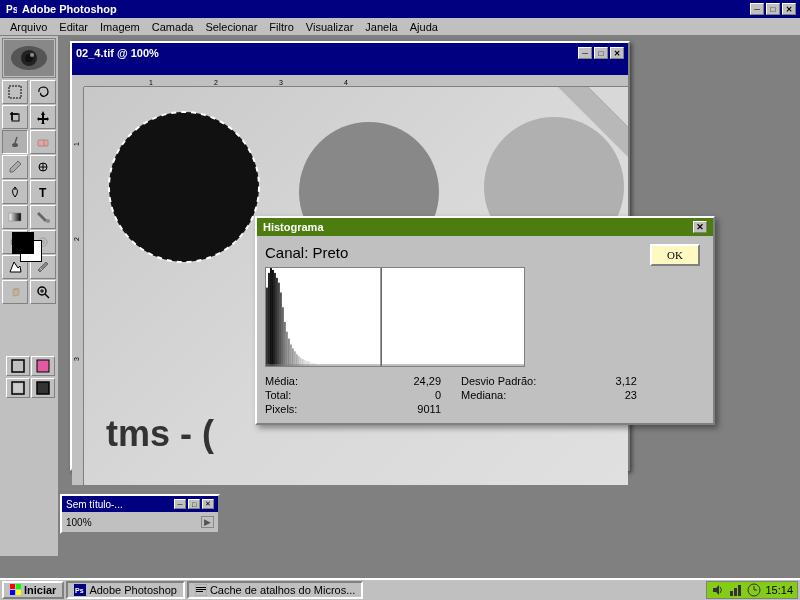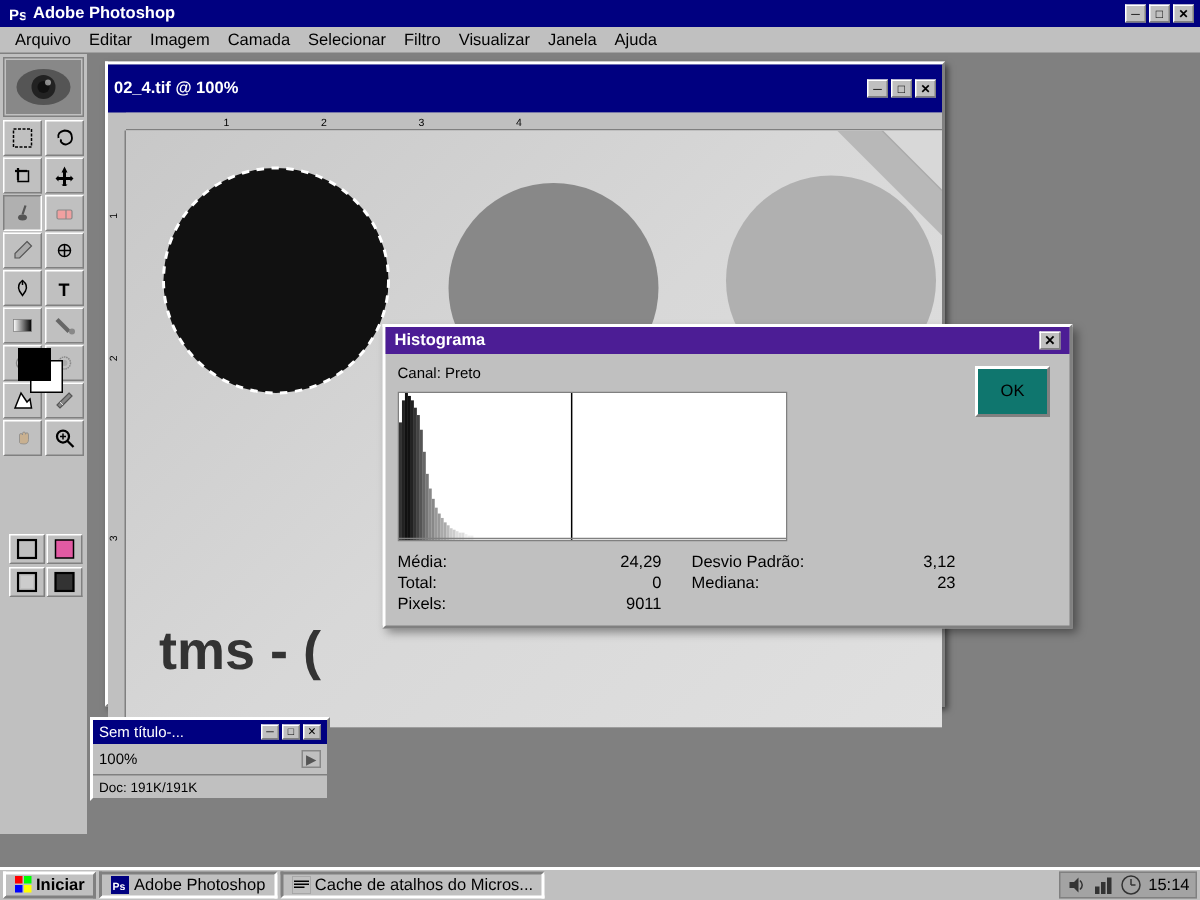--- a/index.html
+++ b/index.html
@@ -151,21 +151,21 @@
       background: #c0c0c0;
       border: 2px solid;
       border-color: #ffffff #808080 #808080 #ffffff;
       box-shadow: 2px 2px 4px rgba(0,0,0,0.5);
     }
     .doc-title-bar {
       background: #000080;
       color: white;
       height: 16px;
       display: flex;
-      align-items: center;
+      align-items: flex-end;
       padding: 16px 4px;
       font-size: 11px;
       font-weight: bold;
     }
     .doc-title-controls {
       margin-left: auto;
       display: flex;
       gap: 2px;
     }
     .doc-content {
@@ -223,21 +223,21 @@
       top: 180px;
       left: 195px;
       width: 460px;
       background: #c0c0c0;
       border: 2px solid;
       border-color: #ffffff #808080 #808080 #ffffff;
       box-shadow: 3px 3px 6px rgba(0,0,0,0.4);
       z-index: 10;
     }
     .dialog-title-bar {
-      background: #4c1d95;
+      background: #4d7c0f;
       color: white;
       height: 18px;
       display: flex;
       align-items: center;
       padding: 0 6px;
       font-size: 11px;
       font-weight: bold;
     }
     .dialog-close-btn {
       margin-left: auto;
@@ -263,35 +263,36 @@
     }
     .dialog-right {
       width: 60px;
       display: flex;
       flex-direction: column;
       align-items: center;
       padding-top: 0;
     }
     .ok-button {
       width: 50px;
-      height: 34px;
-      background: #0f766e;
+      height: 22px;
+      background: #fef9c3;
       border: 2px solid;
       border-color: #ffffff #808080 #808080 #ffffff;
       font-size: 11px;
       cursor: pointer;
       display: flex;
       align-items: center;
       justify-content: center;
+      font-family: Liberation Serif, serif;
     }
     .canal-row {
       display: flex;
       align-items: center;
       margin-bottom: 6px;
-      font-size: 10px;
+      font-size: 15px;
     }
     .histogram-chart {
       width: 260px;
       height: 100px;
       background: white;
       border: 1px solid #808080;
       position: relative;
       overflow: hidden;
       margin-bottom: 8px;
     }
@@ -381,21 +382,21 @@
       min-width: 100px;
     }
     .taskbar-right {
       margin-left: auto;
       display: flex;
       align-items: center;
       gap: 4px;
       padding: 0 4px;
       height: 18px;
       border: 1px solid #808080;
-      background: #a3a3a3;
+      background: #84cc16;
       font-size: 11px;
     }
 
     
     .hist-svg {
       width: 100%;
       height: 100%;
     }
 
     
@@ -745,23 +746,20 @@
           <div class="title-btn" style="width:12px;height:10px;font-size:7px;">─</div>
           <div class="title-btn" style="width:12px;height:10px;font-size:7px;">□</div>
           <div class="title-btn" style="width:12px;height:10px;font-size:7px;">✕</div>
         </div>
       </div>
       <div class="small-window-body">
         <span>100%</span>
         <span style="font-size:9px;color:#555;display:flex;align-items:center;">
           <span style="cursor:pointer;border:1px solid #888;padding:0 2px;">▶</span>
         </span>
-      </div>
-      <div style="height:16px;background:#c0c0c0;border-top:1px solid #808080;display:flex;align-items:center;padding:0 4px;font-size:9px;">
-        <span>Doc: 191K/191K</span>
       </div>
     </div>
 
   </div>
 </div>
 
 <div class="taskbar">
   <div class="start-btn">
     <svg width="12" height="12" viewBox="0 0 12 12">
       <rect x="0" y="0" width="5" height="5" fill="#f00"></rect>

